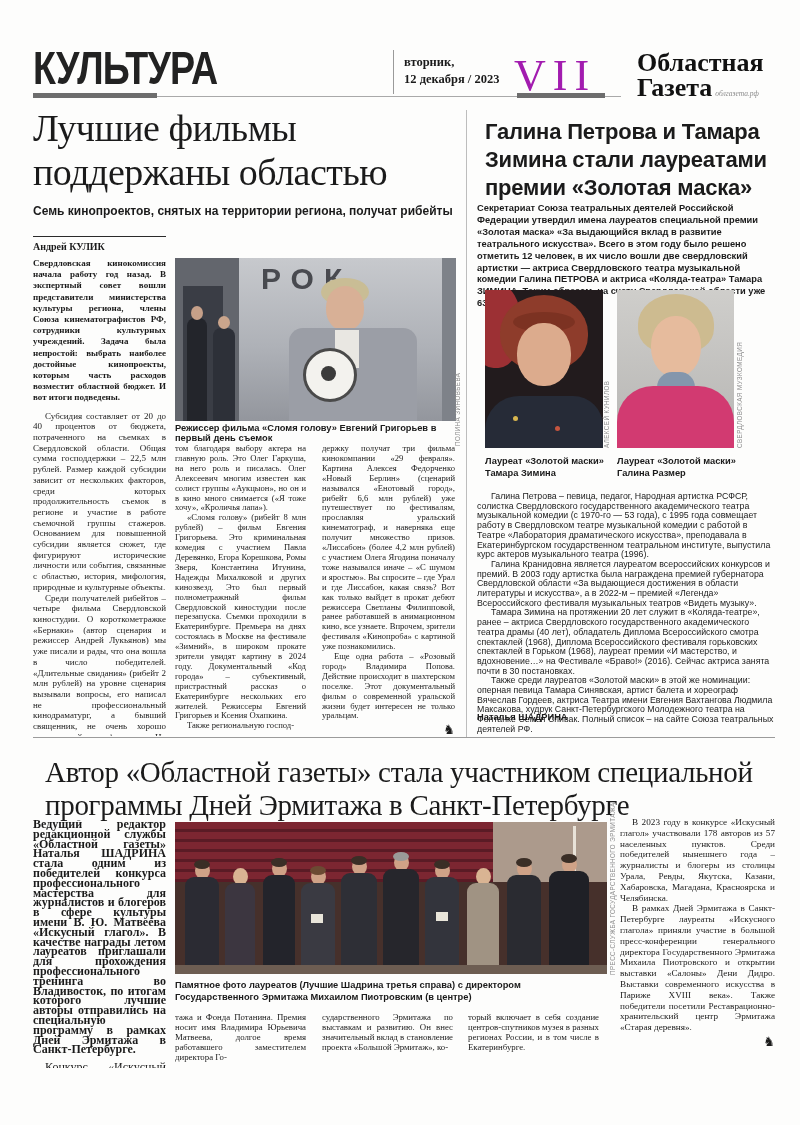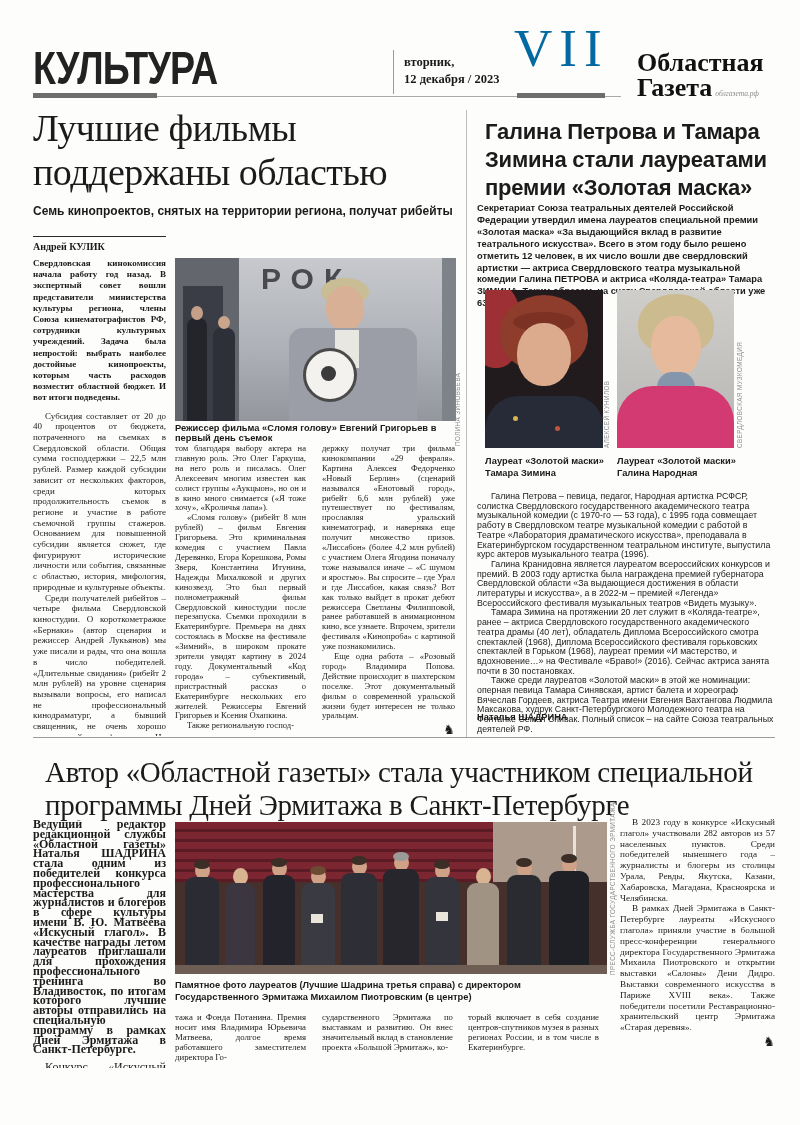--- a/index.html
+++ b/index.html
@@ -9,21 +9,21 @@
   p { margin:0; }
 
   
   .m-section { left:33px; top:40px; font-family:"Liberation Sans",sans-serif; font-weight:700;
                font-size:47px; letter-spacing:-1px; transform:scaleX(.80); transform-origin:left top; color:#222; }
   .m-rule  { left:33px; top:96px; width:588px; height:1px; background:#a9a9a9; }
   .m-bar1  { left:33px; top:93px; width:124px; height:5px; background:#6d6d6d; }
   .m-bar2  { left:517px; top:93px; width:88px; height:5px; background:#6d6d6d; }
   .m-vline { left:393px; top:50px; width:1px; height:44px; background:#9a9a9a; }
   .m-date  { left:404px; top:54px; font-size:12.5px; font-weight:700; line-height:17px; }
-  .m-page  { left:514px; top:18px; font-size:53px; letter-spacing:7px; color:#0369a1; }
+  .m-page  { left:514px; top:50px; font-size:44px; letter-spacing:7px; color:#a21caf; }
   .m-brand { left:637px; top:50px; font-size:26px; font-weight:700; line-height:25px; color:#111; }
   .m-site  { font-size:7.5px; font-style:italic; font-weight:400; color:#8b8b8b; margin-left:3px; }
 
   
   .a1-title { left:33px; top:106px; width:430px; font-size:38px; line-height:44px; letter-spacing:-.5px; }
   .a1-sub   { left:33px; top:204px; width:430px; font-family:"Liberation Sans",sans-serif; font-weight:700; font-size:12px; }
   .a1-author{ left:33px; top:236px; width:133px; border-top:1.5px solid #2a2a2a; padding-top:4px;
               font-weight:700; font-size:10px; }
   .bodycol  { text-align:justify; hyphens:auto; }
   .a1-col1  { left:33px;  top:258px; width:133px; height:478px; overflow:hidden; font-size:9px;  line-height:10.7px; }
@@ -193,21 +193,21 @@
     <div class="p2b-body"></div>
   </div>
   <div class="vcred" style="left:736px; top:296px; height:152px;">СВЕРДЛОВСКАЯ МУЗКОМЕДИЯ</div>
 
   <div class="abs a2-cap a2-cap1">
     <div>Лауреат «Золотой маски»</div>
     <div>Тамара Зимина</div>
   </div>
   <div class="abs a2-cap a2-cap2">
     <div>Лауреат «Золотой маски»</div>
-    <div>Галина Народная</div>
+    <div>Галина Размер</div>
   </div>
 
   <div class="abs a2-body">
     <p>Галина Петрова – певица, педагог, Народная артистка РСФСР, солистка Свердловского государственного академического театра музыкальной комедии (с 1970-го — 53 года), с 1995 года совмещает работу в Свердловском театре музыкальной комедии с работой в Театре «Лаборатория драматического искусства», преподавала в Екатеринбургском государственном театральном институте, выпустила курс актеров музыкального театра (1996).</p>
     <p>Галина Кранидовна является лауреатом всероссийских конкурсов и премий. В 2003 году артистка была награждена премией губернатора Свердловской области «За выдающиеся достижения в области литературы и искусства», а в 2022-м – премией «Легенда» Всероссийского фестиваля музыкальных театров «Видеть музыку».</p>
     <p>Тамара Зимина на протяжении 20 лет служит в «Коляда-театре», ранее – актриса Свердловского государственного академического театра драмы (40 лет), обладатель Диплома Всероссийского смотра спектаклей (1968), Диплома Всероссийского фестиваля горьковских спектаклей в Горьком (1968), лауреат премии «И мастерство, и вдохновение…» на Фестивале «Браво!» (2016). Сейчас актриса занята почти в 30 постановках.</p>
     <p>Также среди лауреатов «Золотой маски» в этой же номинации: оперная певица Тамара Синявская, артист балета и хореограф Вячеслав Гордеев, актриса Театра имени Евгения Вахтангова Людмила Максакова, худрук Санкт-Петербургского Молодежного театра на Фонтанке Семён Спивак. Полный список – на сайте Союза театральных деятелей РФ.</p>
   </div>
   <div class="abs a2-author">Наталья ШАДРИНА</div>
 
@@ -281,18 +281,18 @@
   <div class="abs a3-colN a3-col2 bodycol">
     <p>тажа и Фонда Потанина. Премия носит имя Владимира Юрьевича Матвеева, долгое время работавшего заместителем директора Го-</p>
   </div>
   <div class="abs a3-colN a3-col3 bodycol">
     <p>сударственного Эрмитажа по выставкам и развитию. Он внес значительный вклад в становление проекта «Большой Эрмитаж», ко-</p>
   </div>
   <div class="abs a3-colN a3-col4 bodycol">
     <p>торый включает в себя создание центров-спутников музея в разных регионах России, и в том числе в Екатеринбурге.</p>
   </div>
   <div class="abs a3-col5 bodycol">
-    <p class="ind">В 2023 году в конкурсе «Искусный глагол» участвовали 282 авторов из 57 населенных пунктов. Среди победителей нынешнего года – журналисты и блогеры из столицы Урала, Ревды, Якутска, Казани, Хабаровска, Магадана, Красноярска и Челябинска.</p>
+    <p class="ind">В 2023 году в конкурсе «Искусный глагол» участвовали 178 авторов из 57 населенных пунктов. Среди победителей нынешнего года – журналисты и блогеры из столицы Урала, Ревды, Якутска, Казани, Хабаровска, Магадана, Красноярска и Челябинска.</p>
     <p class="ind">В рамках Дней Эрмитажа в Санкт-Петербурге лауреаты «Искусного глагола» приняли участие в большой пресс-конференции генерального директора Государственного Эрмитажа Михаила Пиотровского и открытии выставки «Салоны» Дени Дидро. Выставки современного искусства в Париже XVIII века». Также победители посетили Реставрационно-хранительский центр Эрмитажа «Старая деревня».</p>
     <div class="endrow">♞</div>
   </div>
 
 </div>
 
 </body></html>

